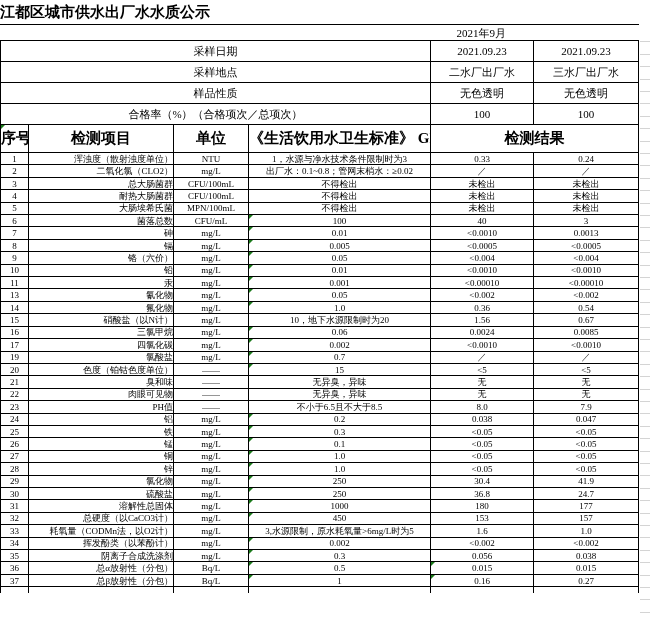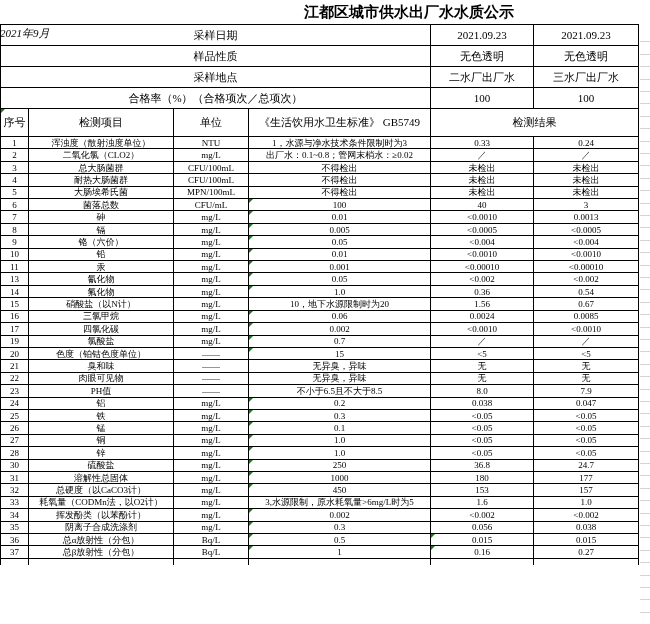--- a/index.html
+++ b/index.html
@@ -2,43 +2,43 @@
 <html><head>
 <meta charset="utf-8">
 <style>
   html,body{margin:0;padding:0;background:#fff;}
   .sheet{
     position:relative;width:650px;height:624px;background:#ffffff;
     font-family:"Liberation Serif","DejaVu Serif",serif;color:#000;overflow:hidden;
   }
   .title{
     position:absolute;top:0;left:0;width:514px;height:24px;line-height:24px;
-    text-align:right;font-weight:bold;font-size:15px;white-space:nowrap;
+    text-align:left;font-weight:bold;font-size:15px;white-space:nowrap;
   }
   .topline{position:absolute;top:24px;left:0;width:639px;height:1px;background:#000;}
   .subtitle{
     position:absolute;top:25px;left:0;width:506px;height:16px;line-height:16px;
-    text-align:left;font-size:11px;font-style:italic;
+    text-align:right;font-size:11px;
   }
   table.grid{
-    position:absolute;top:24px;left:0;width:639px;
+    position:absolute;top:40px;left:0;width:639px;
     border-collapse:separate;border-spacing:0;table-layout:fixed;
     border-top:1px solid #000;border-left:1px solid #000;
   }
   table.grid td,table.grid th{
     border-right:1px solid #000;border-bottom:1px solid #000;
     padding:0;margin:0;overflow:hidden;white-space:nowrap;
     box-sizing:border-box;font-weight:normal;vertical-align:middle;
   }
   tr.info td{height:21px;font-size:11px;}
-  tr.head th{height:28px;font-size:11px;}
+  tr.head th{height:28px;font-size:15px;font-weight:bold;}
   tbody.results td{height:12.42px;font-size:9px;line-height:10px;}
   tr.stub td{height:6px;border-bottom:none;}
   .c{text-align:center;}
-  .l{text-align:center;padding-left:2px;}
+  .l{text-align:right;padding-left:2px;}
   .rel{position:relative;}
   .tri{
     display:none;position:absolute;top:0;left:0;width:0;height:0;
     border-top:4px solid #1a7a1a;border-right:4px solid transparent;
   }
   .tri.show{display:block;}
   .gridlines{
     position:absolute;left:640px;top:30px;width:10px;height:592px;
     background:repeating-linear-gradient(to bottom,
       #ffffff 0px,#ffffff 11.4px,#d4d4d4 11.4px,#d4d4d4 12.4px);
@@ -63,28 +63,28 @@
         <col style="width:105px">
     </colgroup>
 
     <tbody>
       <tr class="info">
         <td colspan="4" class="c"><span>采样日期</span></td>
         <td class="c"><span>2021.09.23</span></td>
         <td class="c"><span>2021.09.23</span></td>
       </tr>
       <tr class="info">
+        <td colspan="4" class="c"><span>采样地点</span></td>
+        <td class="c"><span>二水厂出厂水</span></td>
+        <td class="c"><span>三水厂出厂水</span></td>
+      </tr>
+      <tr class="info">
         <td colspan="4" class="c"><span>样品性质</span></td>
         <td class="c"><span>无色透明</span></td>
         <td class="c"><span>无色透明</span></td>
-      </tr>
-      <tr class="info">
-        <td colspan="4" class="c"><span>采样地点</span></td>
-        <td class="c"><span>二水厂出厂水</span></td>
-        <td class="c"><span>三水厂出厂水</span></td>
       </tr>
       <tr class="info">
         <td colspan="4" class="c"><span>合格率（%）（合格项次／总项次）</span></td>
         <td class="c"><span>100</span></td>
         <td class="c"><span>100</span></td>
       </tr>
       <tr class="head">
         <th class="c rel"><i class="tri show"></i><span>序号</span></th>
         <th class="c"><span>检测项目</span></th>
         <th class="c"><span>单位</span></th>
@@ -296,20 +296,28 @@
   </tr>
         <tr>
     <td class="c"><span>28</span></td>
     <td class="l"><span>锌</span></td>
     <td class="c"><span>mg/L</span></td>
     <td class="c rel"><i class="tri show"></i><span>1.0</span></td>
     <td class="c rel"><span>&lt;0.05</span></td>
     <td class="c"><span>&lt;0.05</span></td>
   </tr>
         <tr>
+    <td class="c"><span>29</span></td>
+    <td class="l"><span>氯化物</span></td>
+    <td class="c"><span>mg/L</span></td>
+    <td class="c rel"><i class="tri show"></i><span>250</span></td>
+    <td class="c rel"><span>30.4</span></td>
+    <td class="c"><span>41.9</span></td>
+  </tr>
+        <tr>
     <td class="c"><span>30</span></td>
     <td class="l"><span>硫酸盐</span></td>
     <td class="c"><span>mg/L</span></td>
     <td class="c rel"><i class="tri show"></i><span>250</span></td>
     <td class="c rel"><span>36.8</span></td>
     <td class="c"><span>24.7</span></td>
   </tr>
         <tr>
     <td class="c"><span>31</span></td>
     <td class="l"><span>溶解性总固体</span></td>

